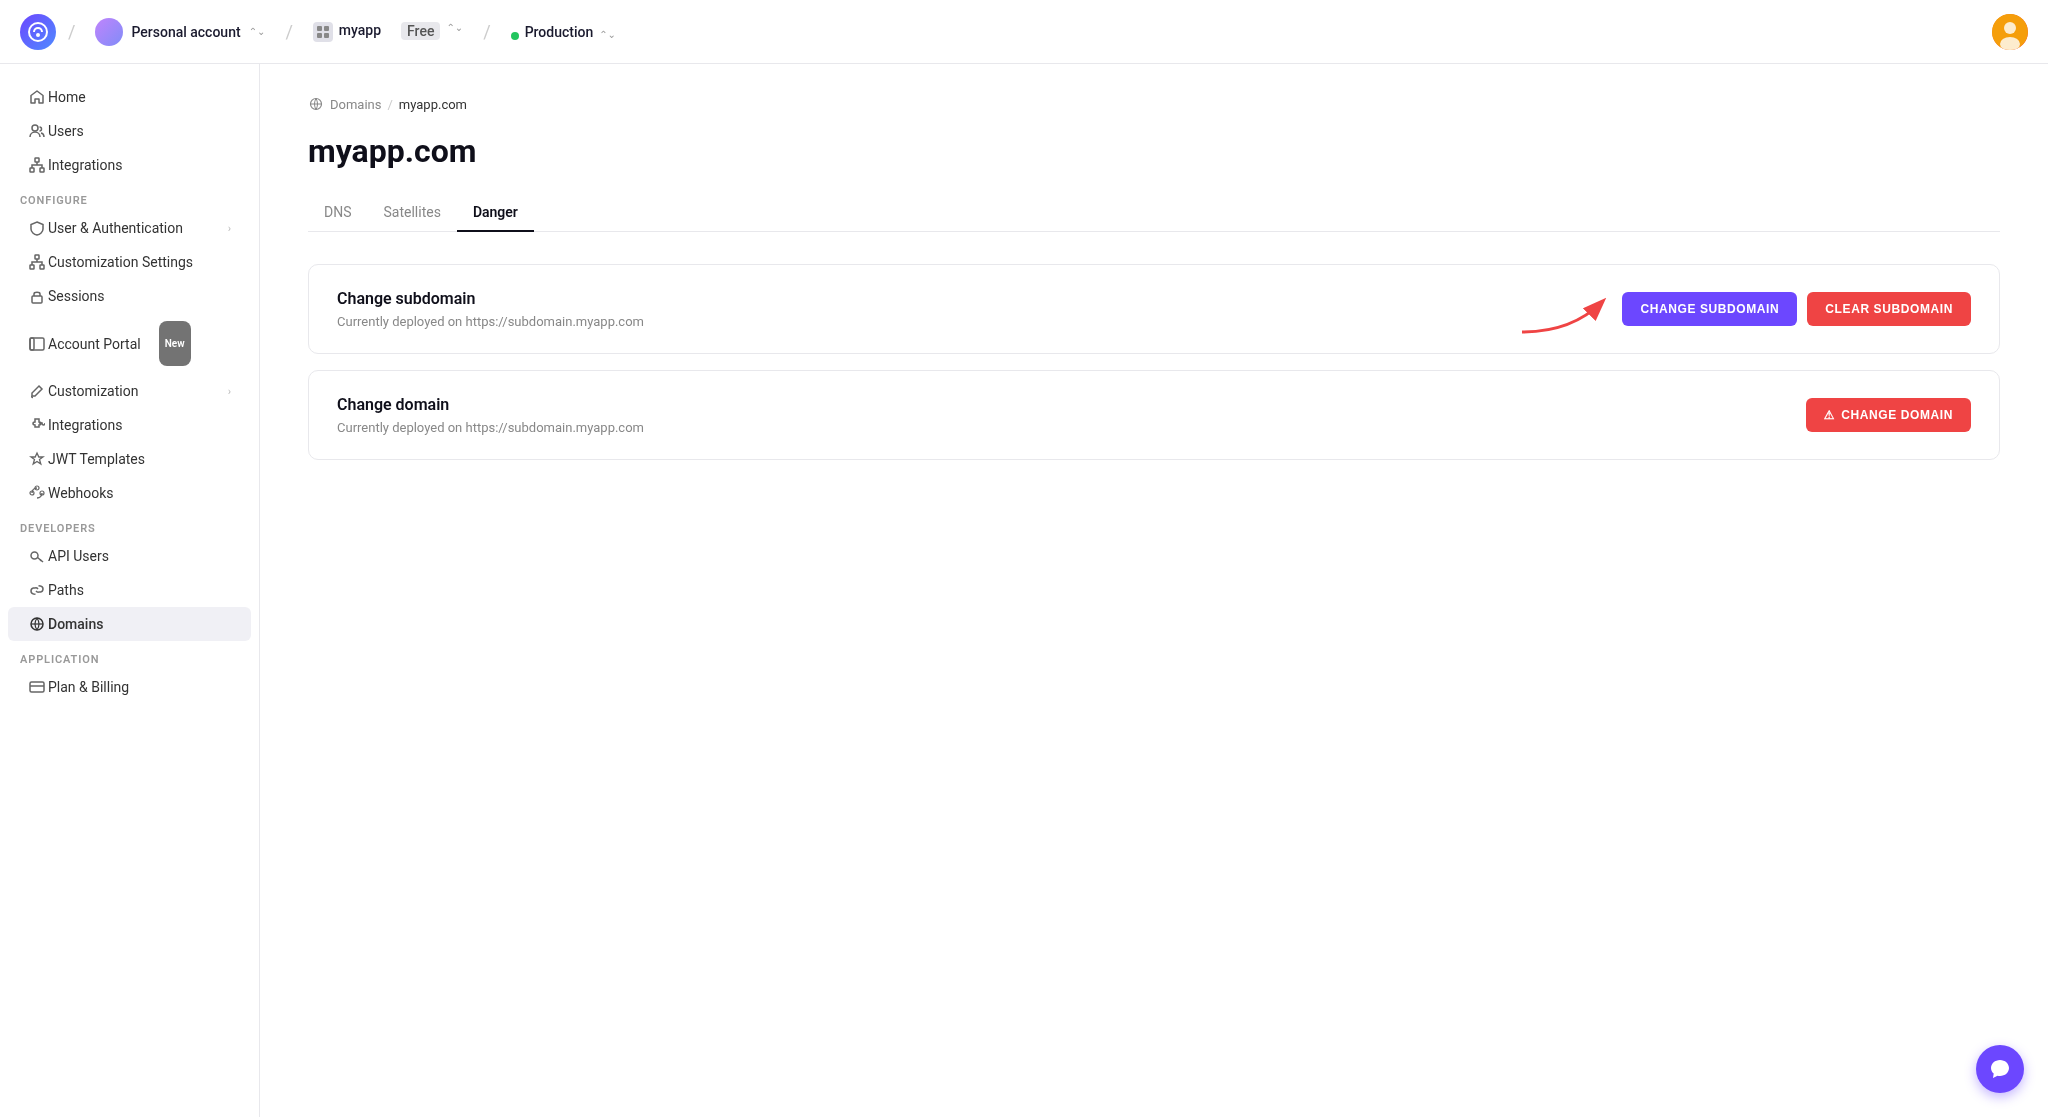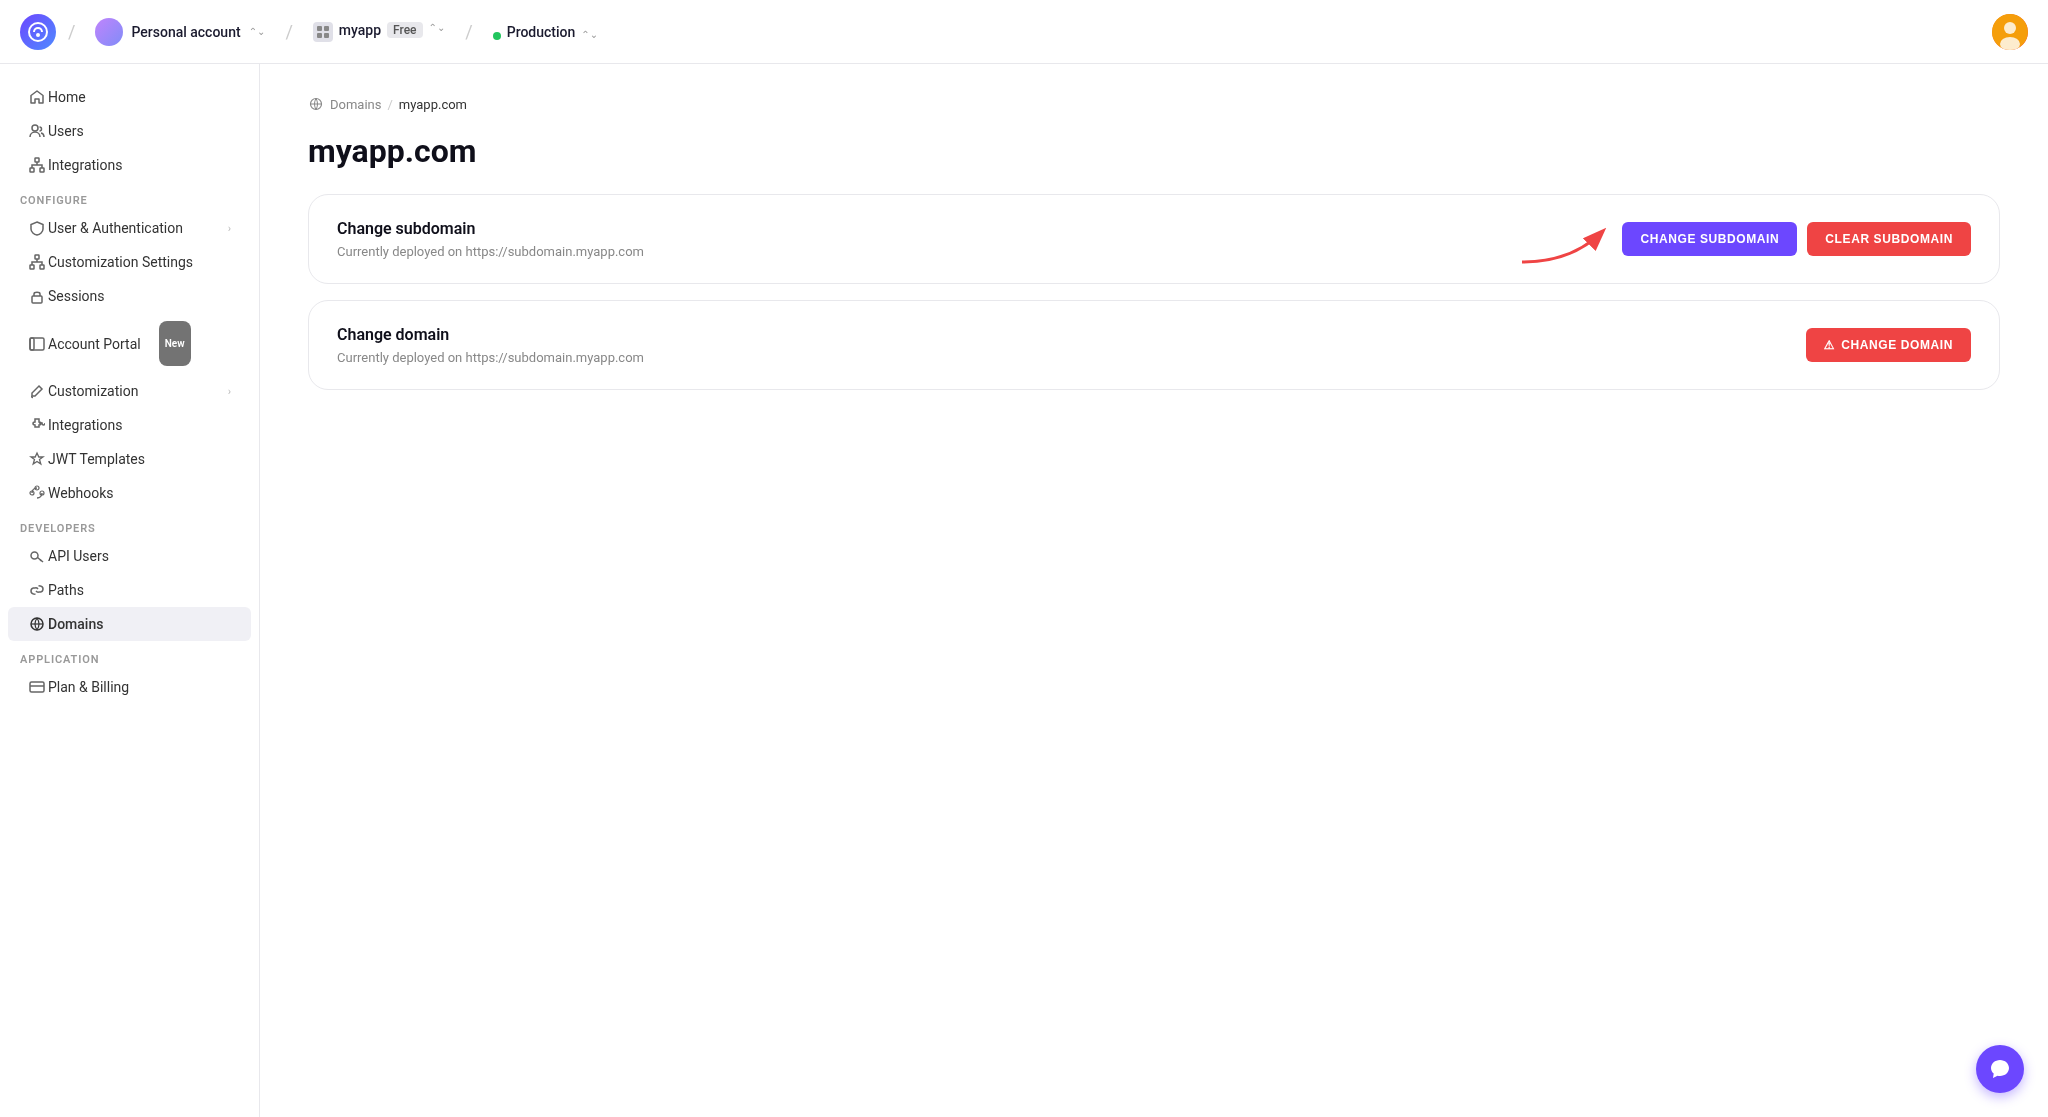--- a/index.html
+++ b/index.html
@@ -38,22 +38,22 @@
     .nav-app {
       display: flex; align-items: flex-start; gap: 6px; cursor: pointer;
       padding: 4px 8px; border-radius: 6px;
     }
     .nav-app-icon {
       width: 20px; height: 20px; background: #e8e8ec;
       border-radius: 3px;
     }
     .nav-app-name { font-size: 14px; font-weight: 500; }
     .nav-badge {
-      background: #e8e8ec; color: #555; font-size: 12px;
-      padding: 1px 6px; border-radius: 4px; font-weight: 500;
+      background: #e8e8ec; color: #555; font-size: 14px;
+      padding: 1px 6px; border-radius: 4px; font-weight: 500; margin-left: 14px;
     }
     .nav-env {
       display: flex; align-items: flex-end; gap: 6px; cursor: pointer;
       padding: 4px 8px; border-radius: 6px;
     }
     .nav-env-dot {
       width: 8px; height: 8px; border-radius: 50%; background: #22c55e;
     }
     .nav-env-label { font-size: 14px; font-weight: 500; }
     .nav-user-avatar {
@@ -117,21 +117,21 @@
       margin-bottom: 32px;
     }
     .tab {
       padding: 10px 16px; cursor: pointer; font-size: 14px; color: #888;
       border-bottom: 2px solid transparent; margin-bottom: -1px;
     }
     .tab.active { color: #0f0f1a; font-weight: 600; border-bottom: 2px solid #0f0f1a; }
 
     
     .card {
-      border: 1px solid #e8e8ec; border-radius: 20px;
+      border: 1px solid #e8e8ec; border-radius: 10px;
       padding: 24px 28px;
       display: flex; align-items: center; justify-content: space-between;
       margin-bottom: 16px;
     }
     .card-info {}
     .card-title { font-size: 16px; font-weight: 600; color: #0f0f1a; margin-bottom: 6px; }
     .card-desc { font-size: 13px; color: #888; }
     .card-actions { display: flex; gap: 10px; align-items: center; flex-shrink: 0; }
 
     .btn-purple {
@@ -385,20 +385,25 @@
             <path d="M1.5 7H12.5" stroke="#888" stroke-width="1"></path>
           </svg>
       </span>
       <span class="breadcrumb-link">Domains</span>
       <span class="breadcrumb-sep">/</span>
       <span class="breadcrumb-current">myapp.com</span>
     </div>
 
     <h1 class="page-title">myapp.com</h1>
 
+    <div class="tabs">
+      <div class="tab">DNS</div>
+      <div class="tab">Satellites</div>
+      <div class="tab active">Danger</div>
+    </div>
 
     <div class="card" style="position:relative;">
       <div class="card-info">
         <div class="card-title">Change subdomain</div>
         <div class="card-desc">Currently deployed on https://subdomain.myapp.com</div>
       </div>
       <div class="card-actions" style="position:relative;">
 
         <div style="position:absolute; right:calc(100% + 10px); bottom:-15px; pointer-events:none;">
           <svg width="100" height="60" viewBox="0 0 100 60">

